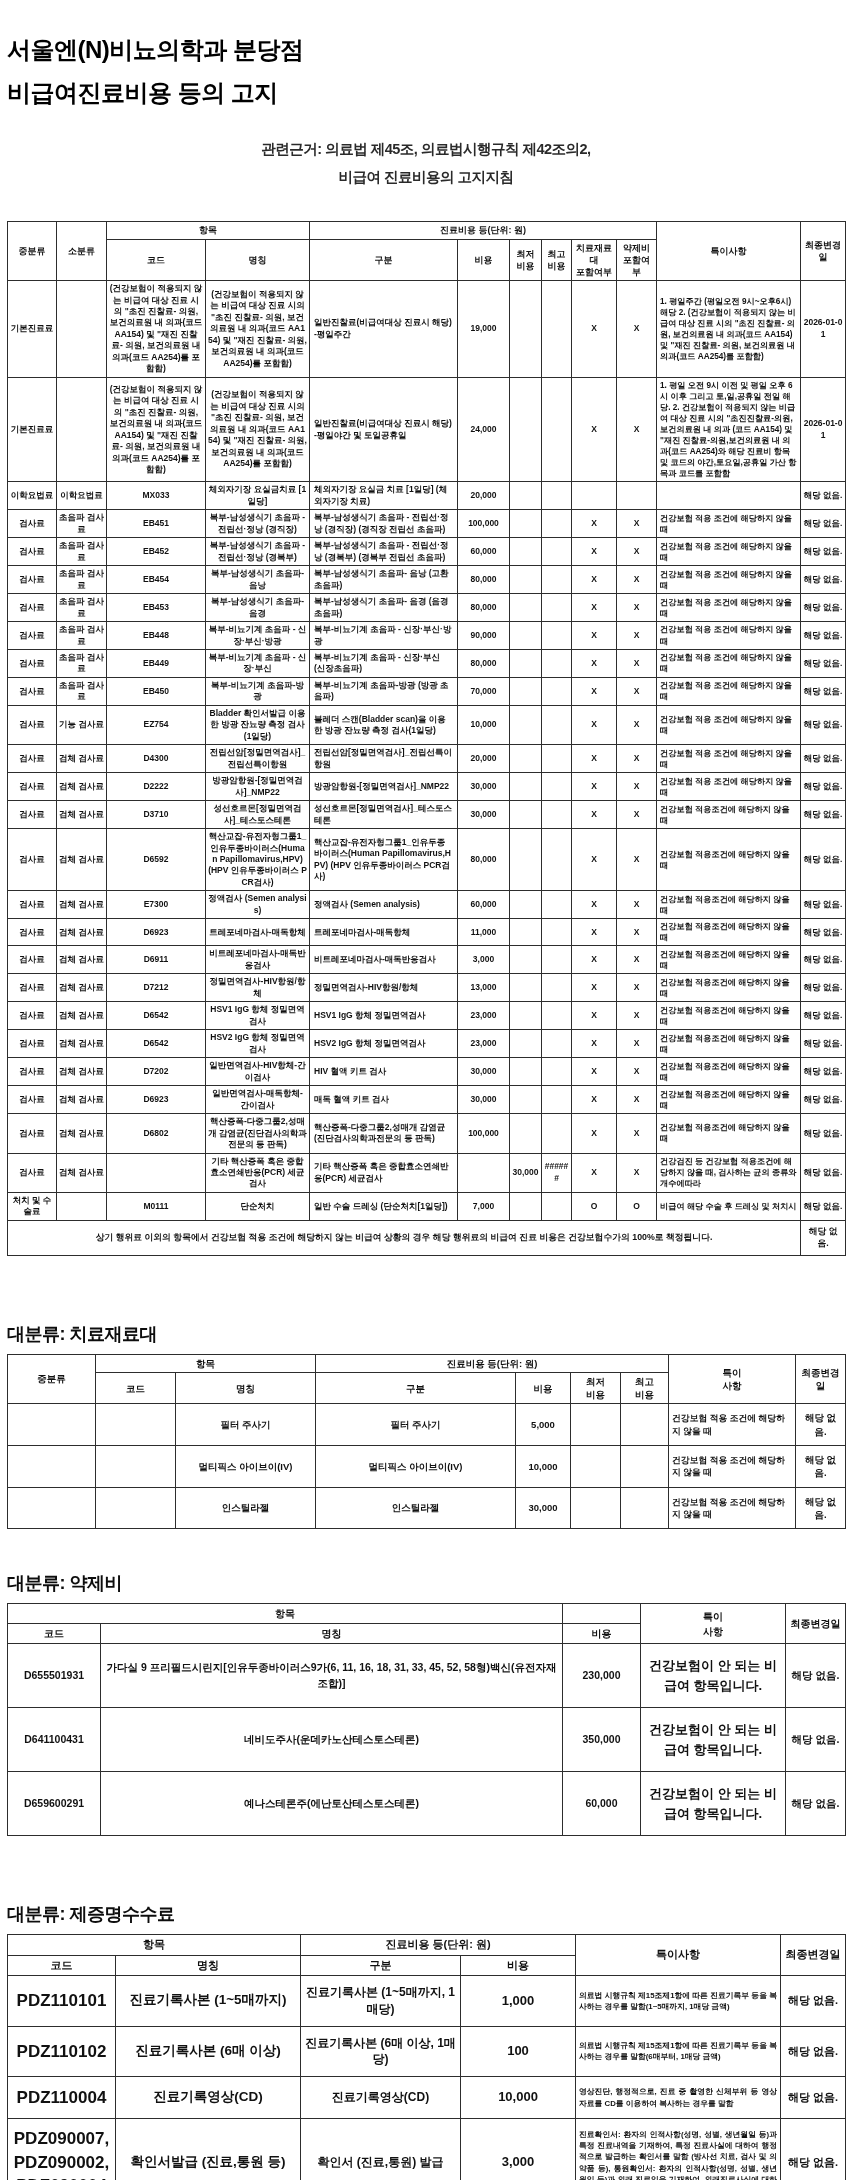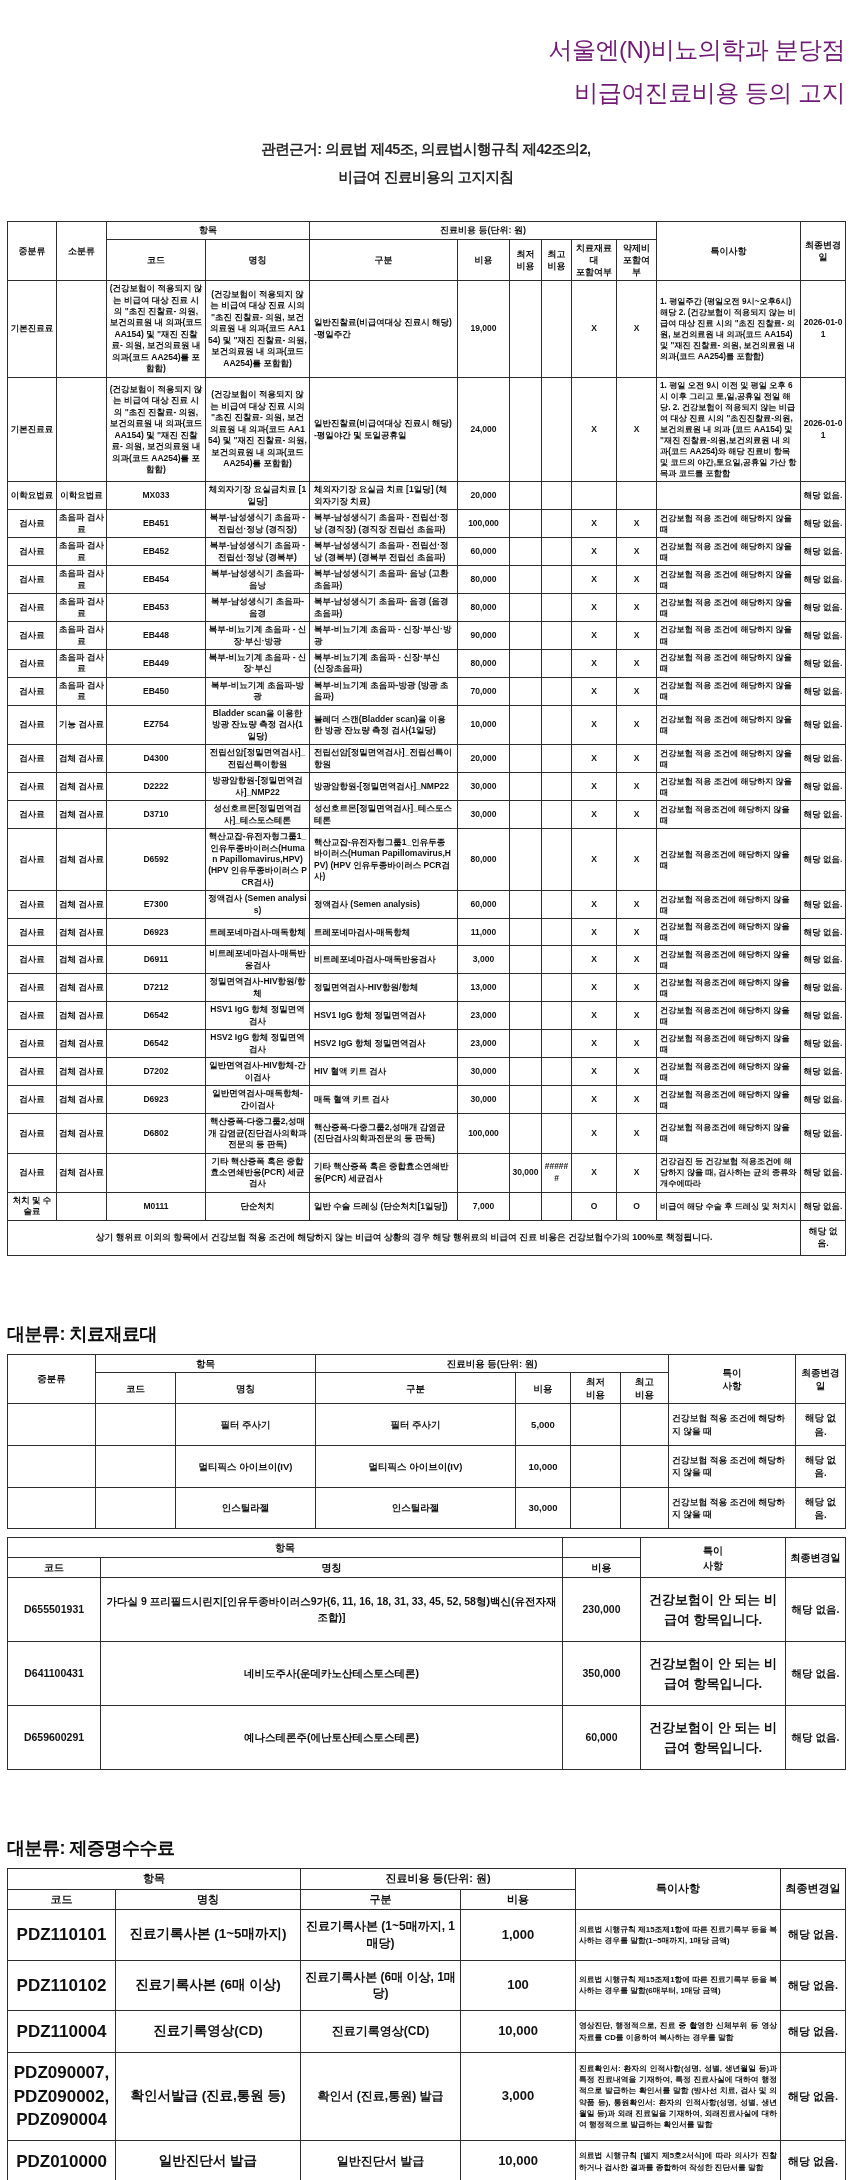--- a/index.html
+++ b/index.html
@@ -4,21 +4,21 @@
 <style>
   * { box-sizing: border-box; margin: 0; padding: 0; }
   html,body { background:#ffffff; }
   body {
     font-family: "Liberation Sans", "DejaVu Sans", sans-serif;
     color:#111;
     width:850px;
   }
   .page { width:850px; min-height:2180px; padding:28px 5px 30px 7px; background:#fff; }
 
-  .doc-title { text-align:right; font-weight:normal; font-size:24px; line-height:1.8; letter-spacing:-0.5px; color:#701a75; }
+  .doc-title { text-align:left; font-weight:bold; font-size:24px; line-height:1.8; letter-spacing:-0.5px; color:#000000; }
   .doc-subtitle { text-align:center; font-weight:600; font-size:14.5px; line-height:1.9; color:#2a2a2a; margin-top:22px; letter-spacing:-0.5px; }
 
   table { border-collapse:collapse; table-layout:fixed; background:#fff; }
   th, td {
     border:1.5px solid #2d2d2d;
     vertical-align:middle;
     text-align:center;
     font-weight:bold;
     padding:2px 2px;
     word-break:break-all;
@@ -249,21 +249,21 @@
           <td></td>
           <td>X</td>
           <td>X</td>
           <td class="note">건강보험 적용 조건에 해당하지 않을때</td>
           <td>해당 없음.</td>
         </tr>
         <tr>
           <td>검사료</td>
           <td>기능 검사료</td>
           <td>EZ754</td>
-          <td>Bladder scan을 이용한 방광 잔뇨량 측정 검사(1일당)</td>
+          <td>Bladder 확인서발급 이용한 방광 잔뇨량 측정 검사(1일당)</td>
           <td class="divi">블레더 스캔(Bladder scan)을 이용한 방광 잔뇨량   측정 검사(1일당)</td>
           <td>10,000</td>
           <td></td>
           <td></td>
           <td>X</td>
           <td>X</td>
           <td class="note">건강보험 적용 조건에 해당하지 않을때</td>
           <td>해당 없음.</td>
         </tr>
         <tr>
@@ -548,20 +548,21 @@
           <td>인스틸라젤</td>
           <td>30,000</td>
           <td></td>
           <td></td>
           <td class="note">건강보험 적용 조건에 해당하지 않을 때</td>
           <td>해당 없음.</td>
         </tr>
       </tbody>
   </table>
 
+  <div class="section-title gap-45">대분류: 약제비</div>
   <table class="t-drug">
     <colgroup>
       <col style="width:93px">
         <col style="width:462px">
         <col style="width:78px">
         <col style="width:145px">
         <col style="width:60px">
     </colgroup>
     <thead>
       <tr>

